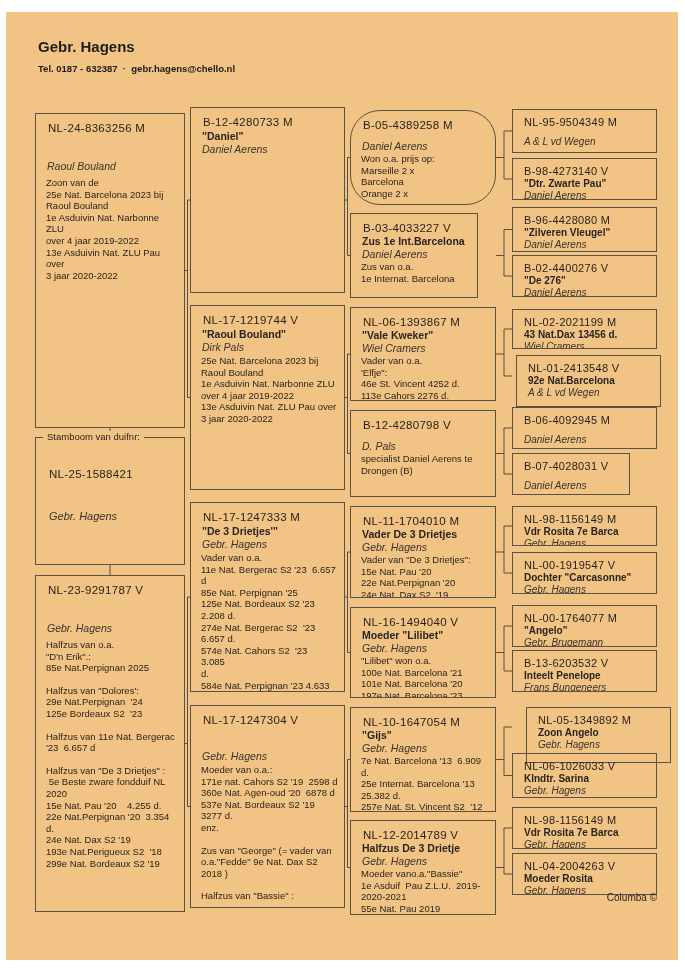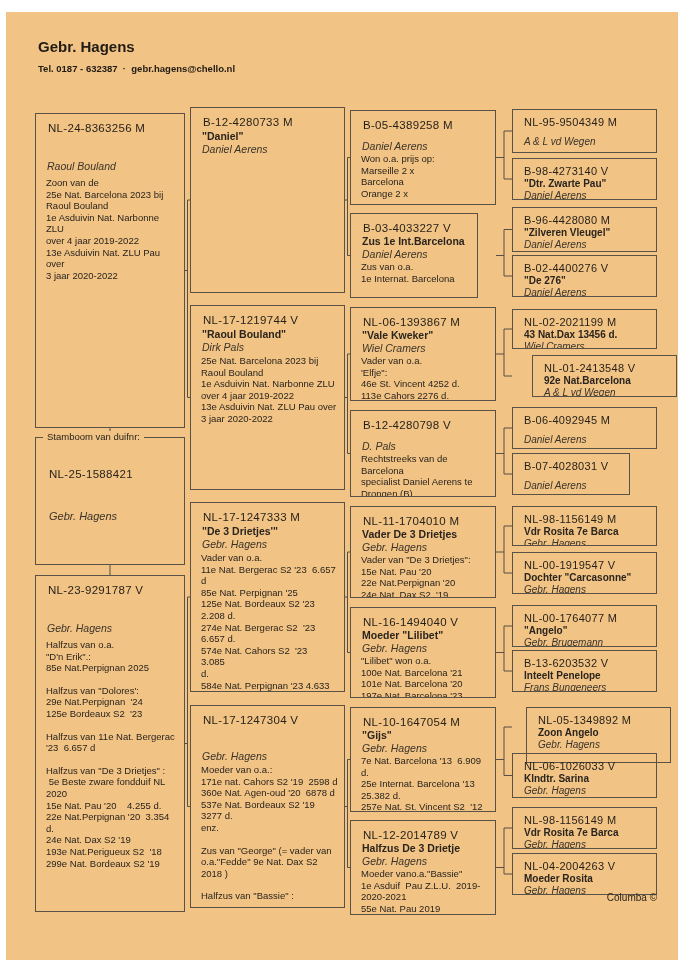--- a/index.html
+++ b/index.html
@@ -200,21 +200,21 @@
         <div class="bline">537e Nat. Bordeaux S2 '19</div>
         <div class="bline">3277 d.</div>
         <div class="bline">enz.</div>
         <div class="bline blank"></div>
         <div class="bline">Zus van "George" (= vader van</div>
         <div class="bline">o.a."Fedde" 9e Nat. Dax S2</div>
         <div class="bline">2018 )</div>
         <div class="bline blank"></div>
         <div class="bline">Halfzus van "Bassie" :</div>
       </div>
-      <div class="pbox gen3 no-name" style="left: 350px; top: 110px; width: 146px; height: 95px;">
+      <div class="pbox gen3 no-name" style="left: 350px; top: 110px; width: 146px; height: 95px; border-radius: 30px;">
         <div class="ring">B-05-4389258 M</div>
         <div class="fancier">Daniel Aerens</div>
         <div class="bline">Won o.a. prijs op:</div>
         <div class="bline">Marseille 2 x</div>
         <div class="bline">Barcelona</div>
         <div class="bline">Orange 2 x</div>
       </div>
       <div class="pbox gen3" style="left: 350px; top: 213px; width: 128px; height: 85px;">
         <div class="ring">B-03-4033227 V</div>
         <div class="bname">Zus 1e Int.Barcelona</div>
@@ -227,21 +227,20 @@
         <div class="bname">"Vale Kweker"</div>
         <div class="fancier">Wiel Cramers</div>
         <div class="bline">Vader van o.a.</div>
         <div class="bline">'Elfje":</div>
         <div class="bline">46e St. Vincent 4252 d.</div>
         <div class="bline">113e Cahors 2276 d.</div>
       </div>
       <div class="pbox gen3 no-name" style="left: 350px; top: 410px; width: 146px; height: 87px;">
         <div class="ring">B-12-4280798 V</div>
         <div class="fancier">D. Pals</div>
-        <div class="bline">Rechtstreeks van de Barcelona</div>
         <div class="bline">specialist Daniel Aerens te</div>
         <div class="bline">Drongen (B)</div>
       </div>
       <div class="pbox gen3" style="left: 350px; top: 506px; width: 146px; height: 92px;">
         <div class="ring">NL-11-1704010 M</div>
         <div class="bname">Vader De 3 Drietjes</div>
         <div class="fancier">Gebr. Hagens</div>
         <div class="bline">Vader van "De 3 Drietjes":</div>
         <div class="bline">15e Nat. Pau '20</div>
         <div class="bline">22e Nat.Perpignan '20</div>
@@ -291,21 +290,21 @@
       <div class="pbox gen4" style="left: 512px; top: 255px; width: 145px; height: 42px;">
         <div class="ring">B-02-4400276 V</div>
         <div class="bname">"De 276"</div>
         <div class="fancier">Daniel Aerens</div>
       </div>
       <div class="pbox gen4" style="left: 512px; top: 309px; width: 145px; height: 40px;">
         <div class="ring">NL-02-2021199 M</div>
         <div class="bname">43 Nat.Dax 13456 d.</div>
         <div class="fancier">Wiel Cramers</div>
       </div>
-      <div class="pbox gen4" style="left: 532px; top: 355px; width: 145px; height: 42px;">
+      <div class="pbox gen4" style="left: 516px; top: 355px; width: 145px; height: 52px;">
         <div class="ring">NL-01-2413548 V</div>
         <div class="bname">92e Nat.Barcelona</div>
         <div class="fancier">A &amp; L vd Wegen</div>
       </div>
       <div class="pbox gen4 no-name" style="left: 512px; top: 407px; width: 145px; height: 42px;">
         <div class="ring">B-06-4092945 M</div>
         <div class="fancier">Daniel Aerens</div>
       </div>
       <div class="pbox gen4 no-name" style="left: 512px; top: 453px; width: 118px; height: 42px;">
         <div class="ring">B-07-4028031 V</div>

